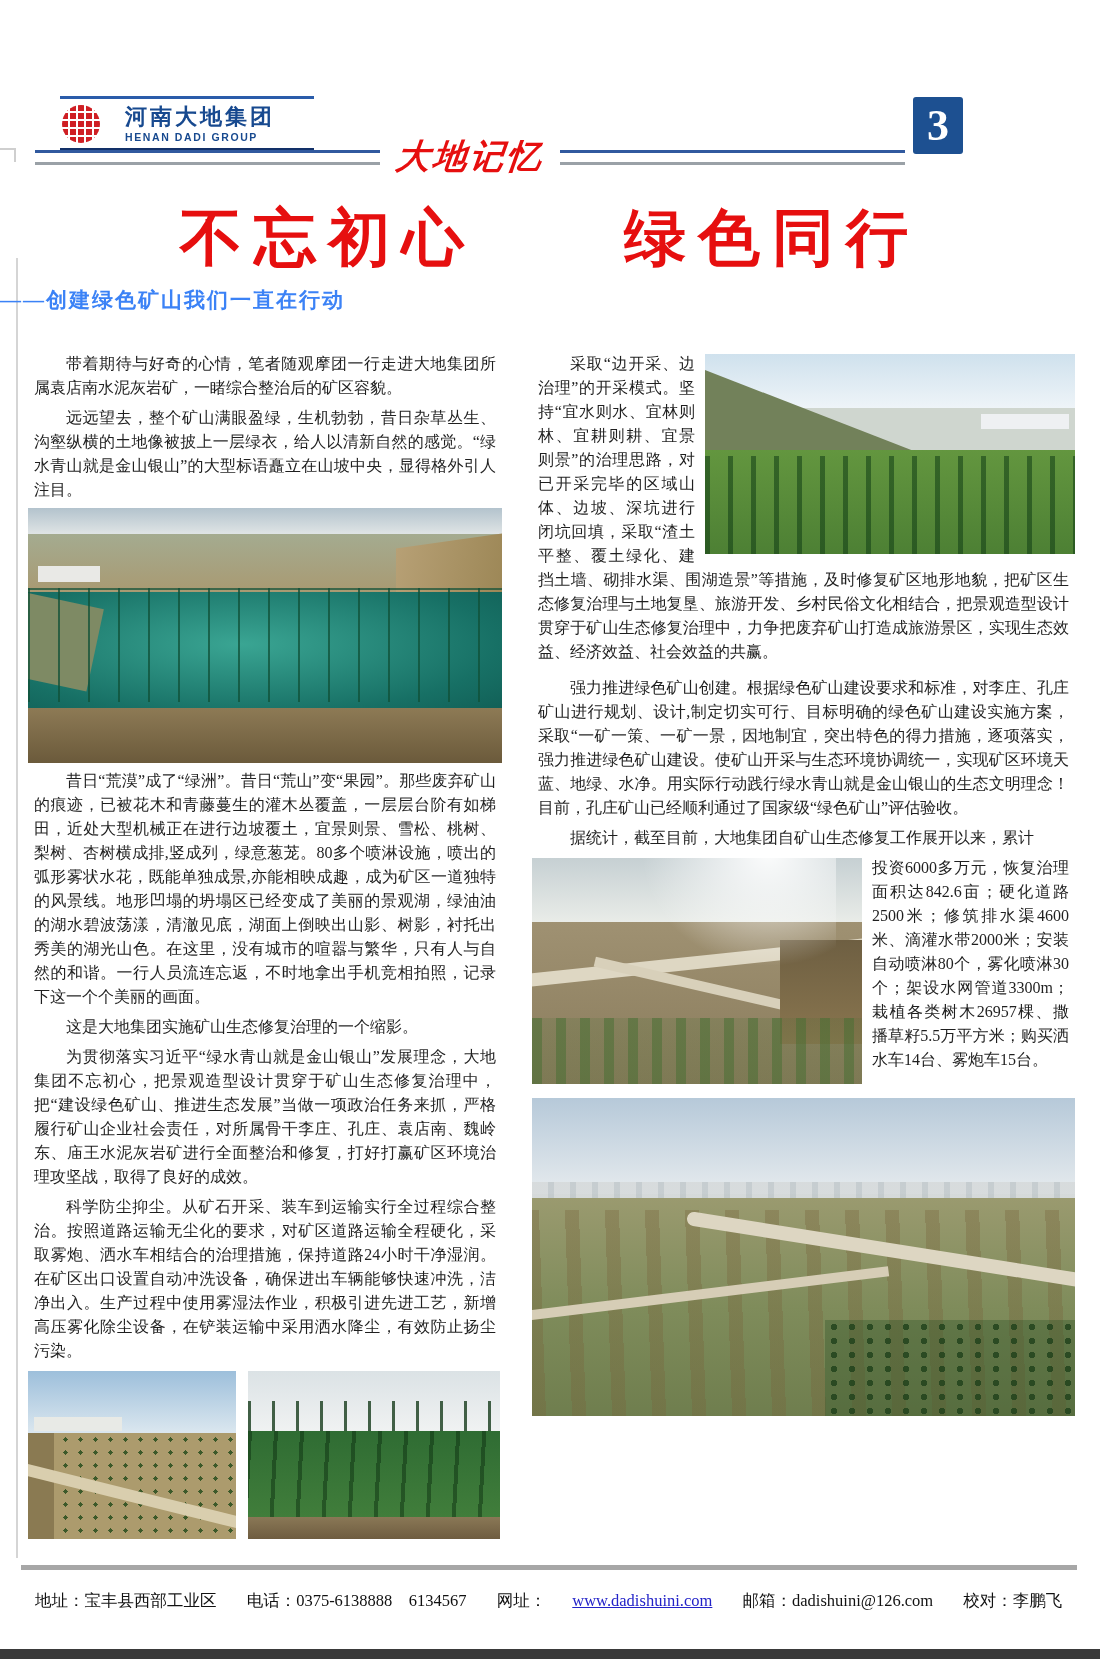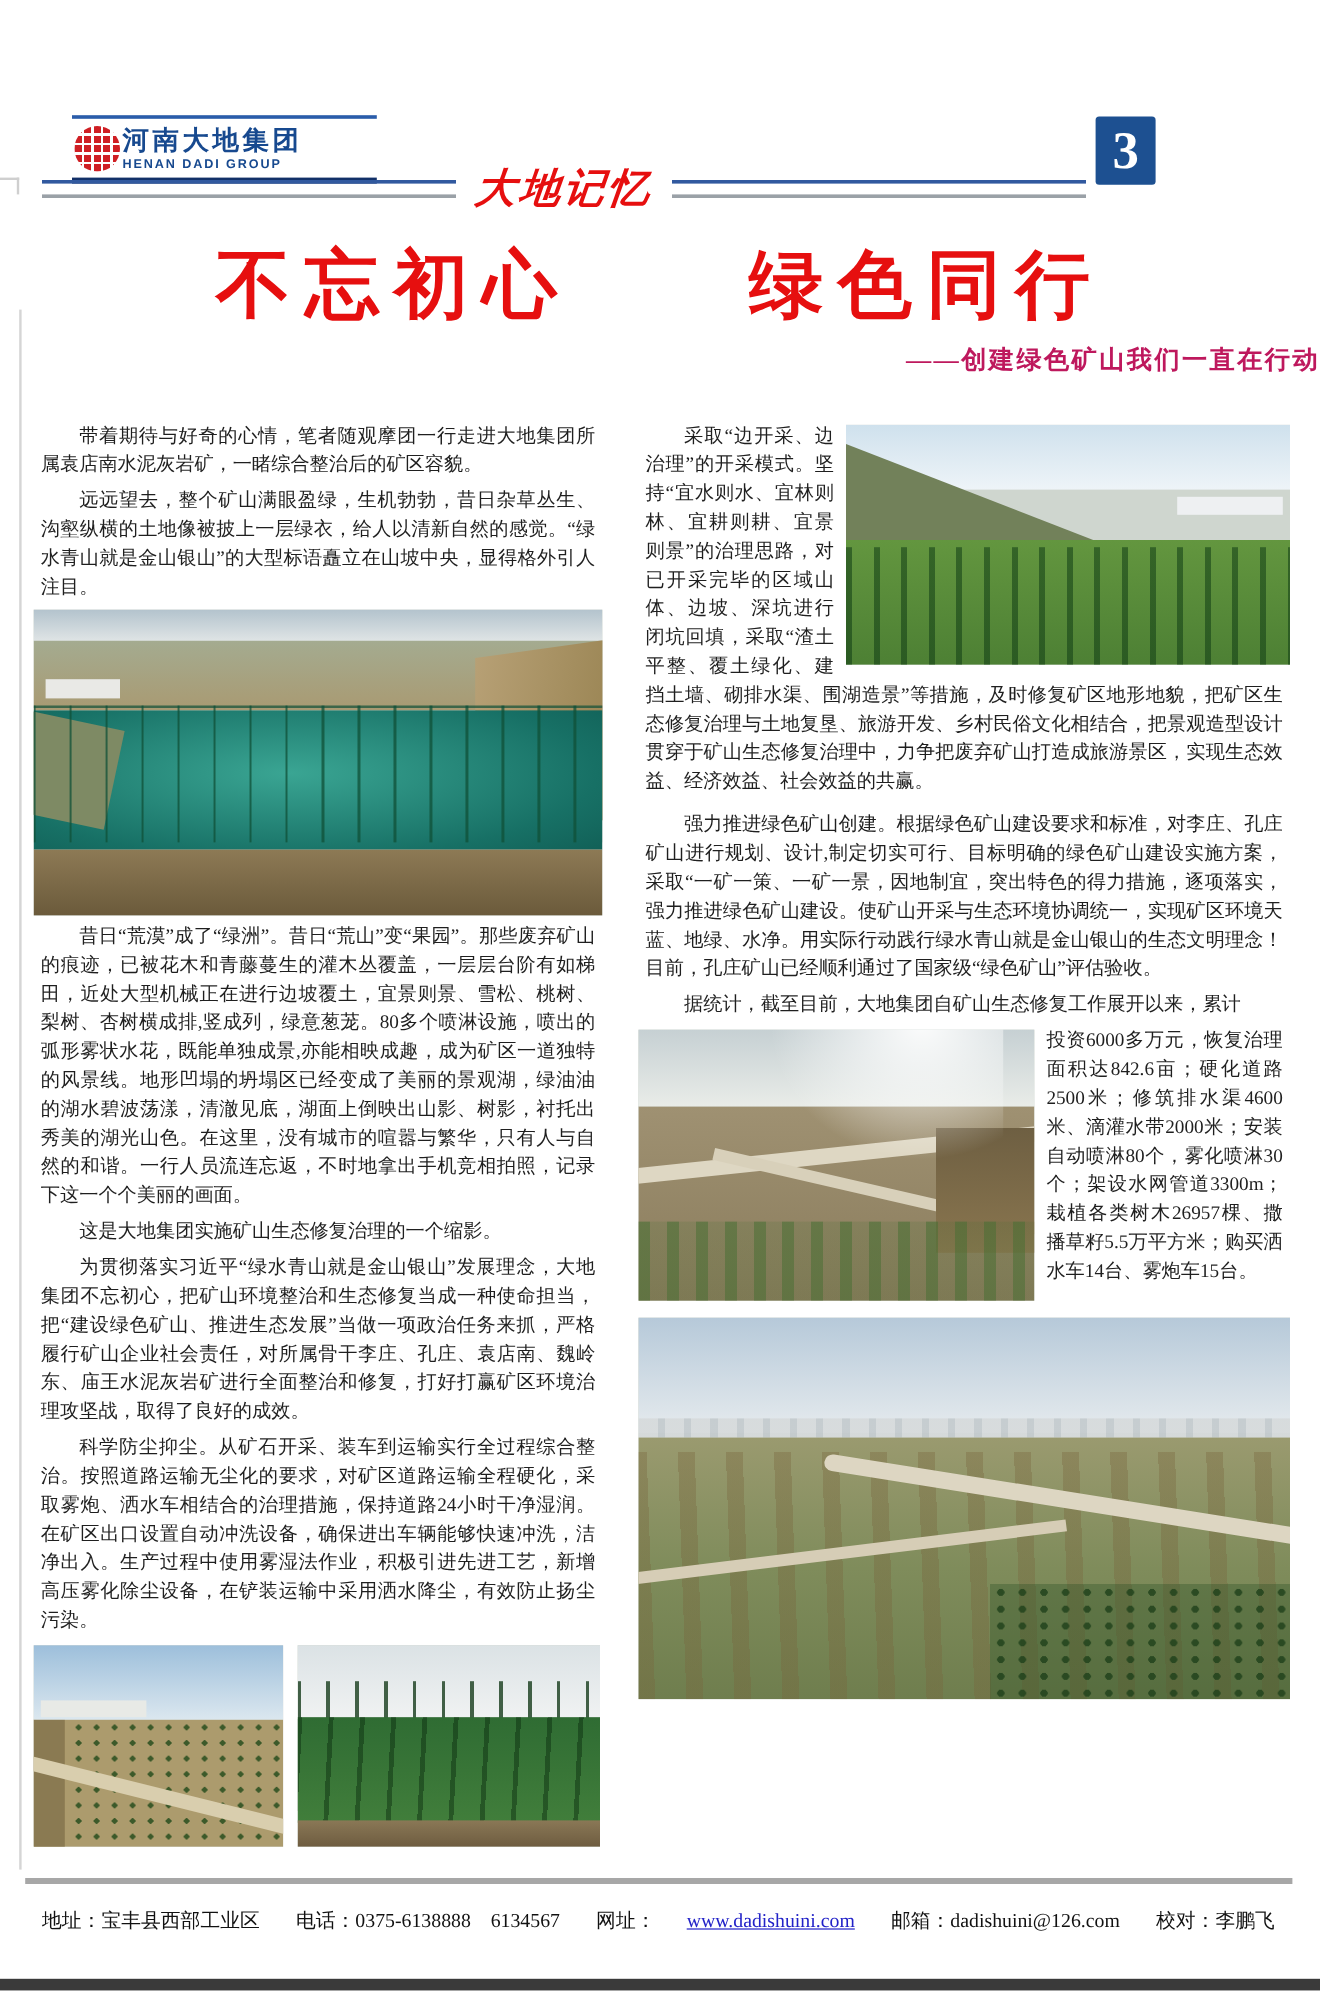--- a/index.html
+++ b/index.html
@@ -7,41 +7,41 @@
         font-family:"Liberation Serif","DejaVu Serif",serif;color:#1f1f1f;overflow:hidden;}
 
   
   .left-edge{position:absolute;left:16px;top:258px;width:2px;height:1300px;background:#c3c3c3;opacity:.7;}
   .left-notch{position:absolute;left:0;top:148px;width:14px;height:12px;border-top:2px solid #cfcfcf;border-right:2px solid #cfcfcf;background:#fff;}
   .bottom-strip{position:absolute;left:0;top:1649px;width:1100px;height:10px;background:#3a3a3a;}
 
   
   .logo{position:absolute;left:60px;top:96px;width:254px;font-family:"Liberation Sans","DejaVu Sans",sans-serif;}
   .logo-top{height:3px;background:#2a5caa;margin-bottom:6px;}
-  .logo-row{display:flex;align-items:center;gap:2px;padding-left:2px;}
+  .logo-row{display:flex;align-items:center;gap:25px;padding-left:2px;}
   .globe{width:38px;height:38px;border-radius:50%;flex:0 0 38px;background-color:#cf1f24;
          background-image:repeating-linear-gradient(0deg,rgba(255,255,255,0) 0 6px,#fff 6px 8px),
                           repeating-linear-gradient(90deg,rgba(255,255,255,0) 0 6px,#fff 6px 8px);}
   .logo-cn{color:#17498f;font-weight:700;font-size:22px;letter-spacing:3px;line-height:24px;}
   .logo-en{color:#17498f;font-weight:700;font-size:10.5px;letter-spacing:1.6px;margin-top:2px;}
   .logo-bottom{height:5px;background:#123068;margin-top:5px;}
 
   .page-num{position:absolute;left:913px;top:97px;width:50px;height:57px;background:#1d5091;border-radius:3px;
             color:#fff;display:flex;align-items:center;justify-content:center;
             font-family:"Liberation Serif",serif;font-weight:700;font-size:44px;}
 
   .divider{position:absolute;left:35px;top:134px;width:870px;display:flex;align-items:center;gap:16px;}
   .d-lines{flex:1;height:9px;border-top:3px solid #31599f;border-bottom:3px solid #9aa1a7;}
   .d-title{color:#e60f0f;font-family:"Liberation Sans","DejaVu Sans",sans-serif;font-weight:900;
            font-size:34px;font-style:italic;letter-spacing:3px;transform:skewX(-6deg);white-space:nowrap;}
 
   
   .headline{position:absolute;left:0;top:196px;width:1100px;text-align:center;color:#e60f0f;
             font-weight:700;font-size:62px;letter-spacing:12px;line-height:84px;white-space:nowrap;}
-  .subheadline{position:absolute;left:0;top:286px;width:1100px;text-align:right;color:#be185d;
+  .subheadline{position:absolute;left:0;top:286px;width:1100px;text-align:left;color:#3b82f6;
                font-weight:700;font-size:21px;letter-spacing:2px;}
 
   
   .col{position:absolute;top:346px;font-size:16px;line-height:24px;text-align:justify;text-justify:inter-character;}
   .col p{margin:6px;text-indent:2em;}
   .col p.noindent{text-indent:0;}
   .col-left{left:28px;width:474px;}
   .col-right{left:532px;width:543px;}
   .cf::after{content:"";display:block;clear:both;}
   .byline{float:right;font-weight:700;}
@@ -153,21 +153,21 @@
       <div class="layer p1-bldg"></div>
       <div class="layer p1-cliff"></div>
       <div class="layer p1-water"></div>
       <div class="layer p1-bank"></div>
       <div class="layer p1-shore"></div>
       <div class="layer p1-fence"></div>
     </div>
 
     <p>昔日“荒漠”成了“绿洲”。昔日“荒山”变“果园”。那些废弃矿山的痕迹，已被花木和青藤蔓生的灌木丛覆盖，一层层台阶有如梯田，近处大型机械正在进行边坡覆土，宜景则景、雪松、桃树、梨树、杏树横成排,竖成列，绿意葱茏。80多个喷淋设施，喷出的弧形雾状水花，既能单独成景,亦能相映成趣，成为矿区一道独特的风景线。地形凹塌的坍塌区已经变成了美丽的景观湖，绿油油的湖水碧波荡漾，清澈见底，湖面上倒映出山影、树影，衬托出秀美的湖光山色。在这里，没有城市的喧嚣与繁华，只有人与自然的和谐。一行人员流连忘返，不时地拿出手机竞相拍照，记录下这一个个美丽的画面。</p>
     <p>这是大地集团实施矿山生态修复治理的一个缩影。</p>
-    <p>为贯彻落实习近平“绿水青山就是金山银山”发展理念，大地集团不忘初心，把矿山环境整治和生态修复当成一种使命担当，把“建设绿色矿山、推进生态发展”当做一项政治任务来抓，严格履行矿山企业社会责任，对所属骨干李庄、孔庄、袁店南、魏岭东、庙王水泥灰岩矿进行全面整治和修复，打好打赢矿区环境治理攻坚战，取得了良好的成效。</p>
+    <p>为贯彻落实习近平“绿水青山就是金山银山”发展理念，大地集团不忘初心，把景观造型设计贯穿于矿山生态修复治理中，把“建设绿色矿山、推进生态发展”当做一项政治任务来抓，严格履行矿山企业社会责任，对所属骨干李庄、孔庄、袁店南、魏岭东、庙王水泥灰岩矿进行全面整治和修复，打好打赢矿区环境治理攻坚战，取得了良好的成效。</p>
     <p>科学防尘抑尘。从矿石开采、装车到运输实行全过程综合整治。按照道路运输无尘化的要求，对矿区道路运输全程硬化，采取雾炮、洒水车相结合的治理措施，保持道路24小时干净湿润。在矿区出口设置自动冲洗设备，确保进出车辆能够快速冲洗，洁净出入。生产过程中使用雾湿法作业，积极引进先进工艺，新增高压雾化除尘设备，在铲装运输中采用洒水降尘，有效防止扬尘污染。</p>
 
     <div class="photo-row">
       <div class="photo" id="photo4">
         <div class="layer p4-field"></div>
         <div class="layer p4-slope"></div>
         <div class="layer p4-road"></div>
         <div class="layer p4-sky"></div>
         <div class="layer p4-bldg"></div>
       </div>

